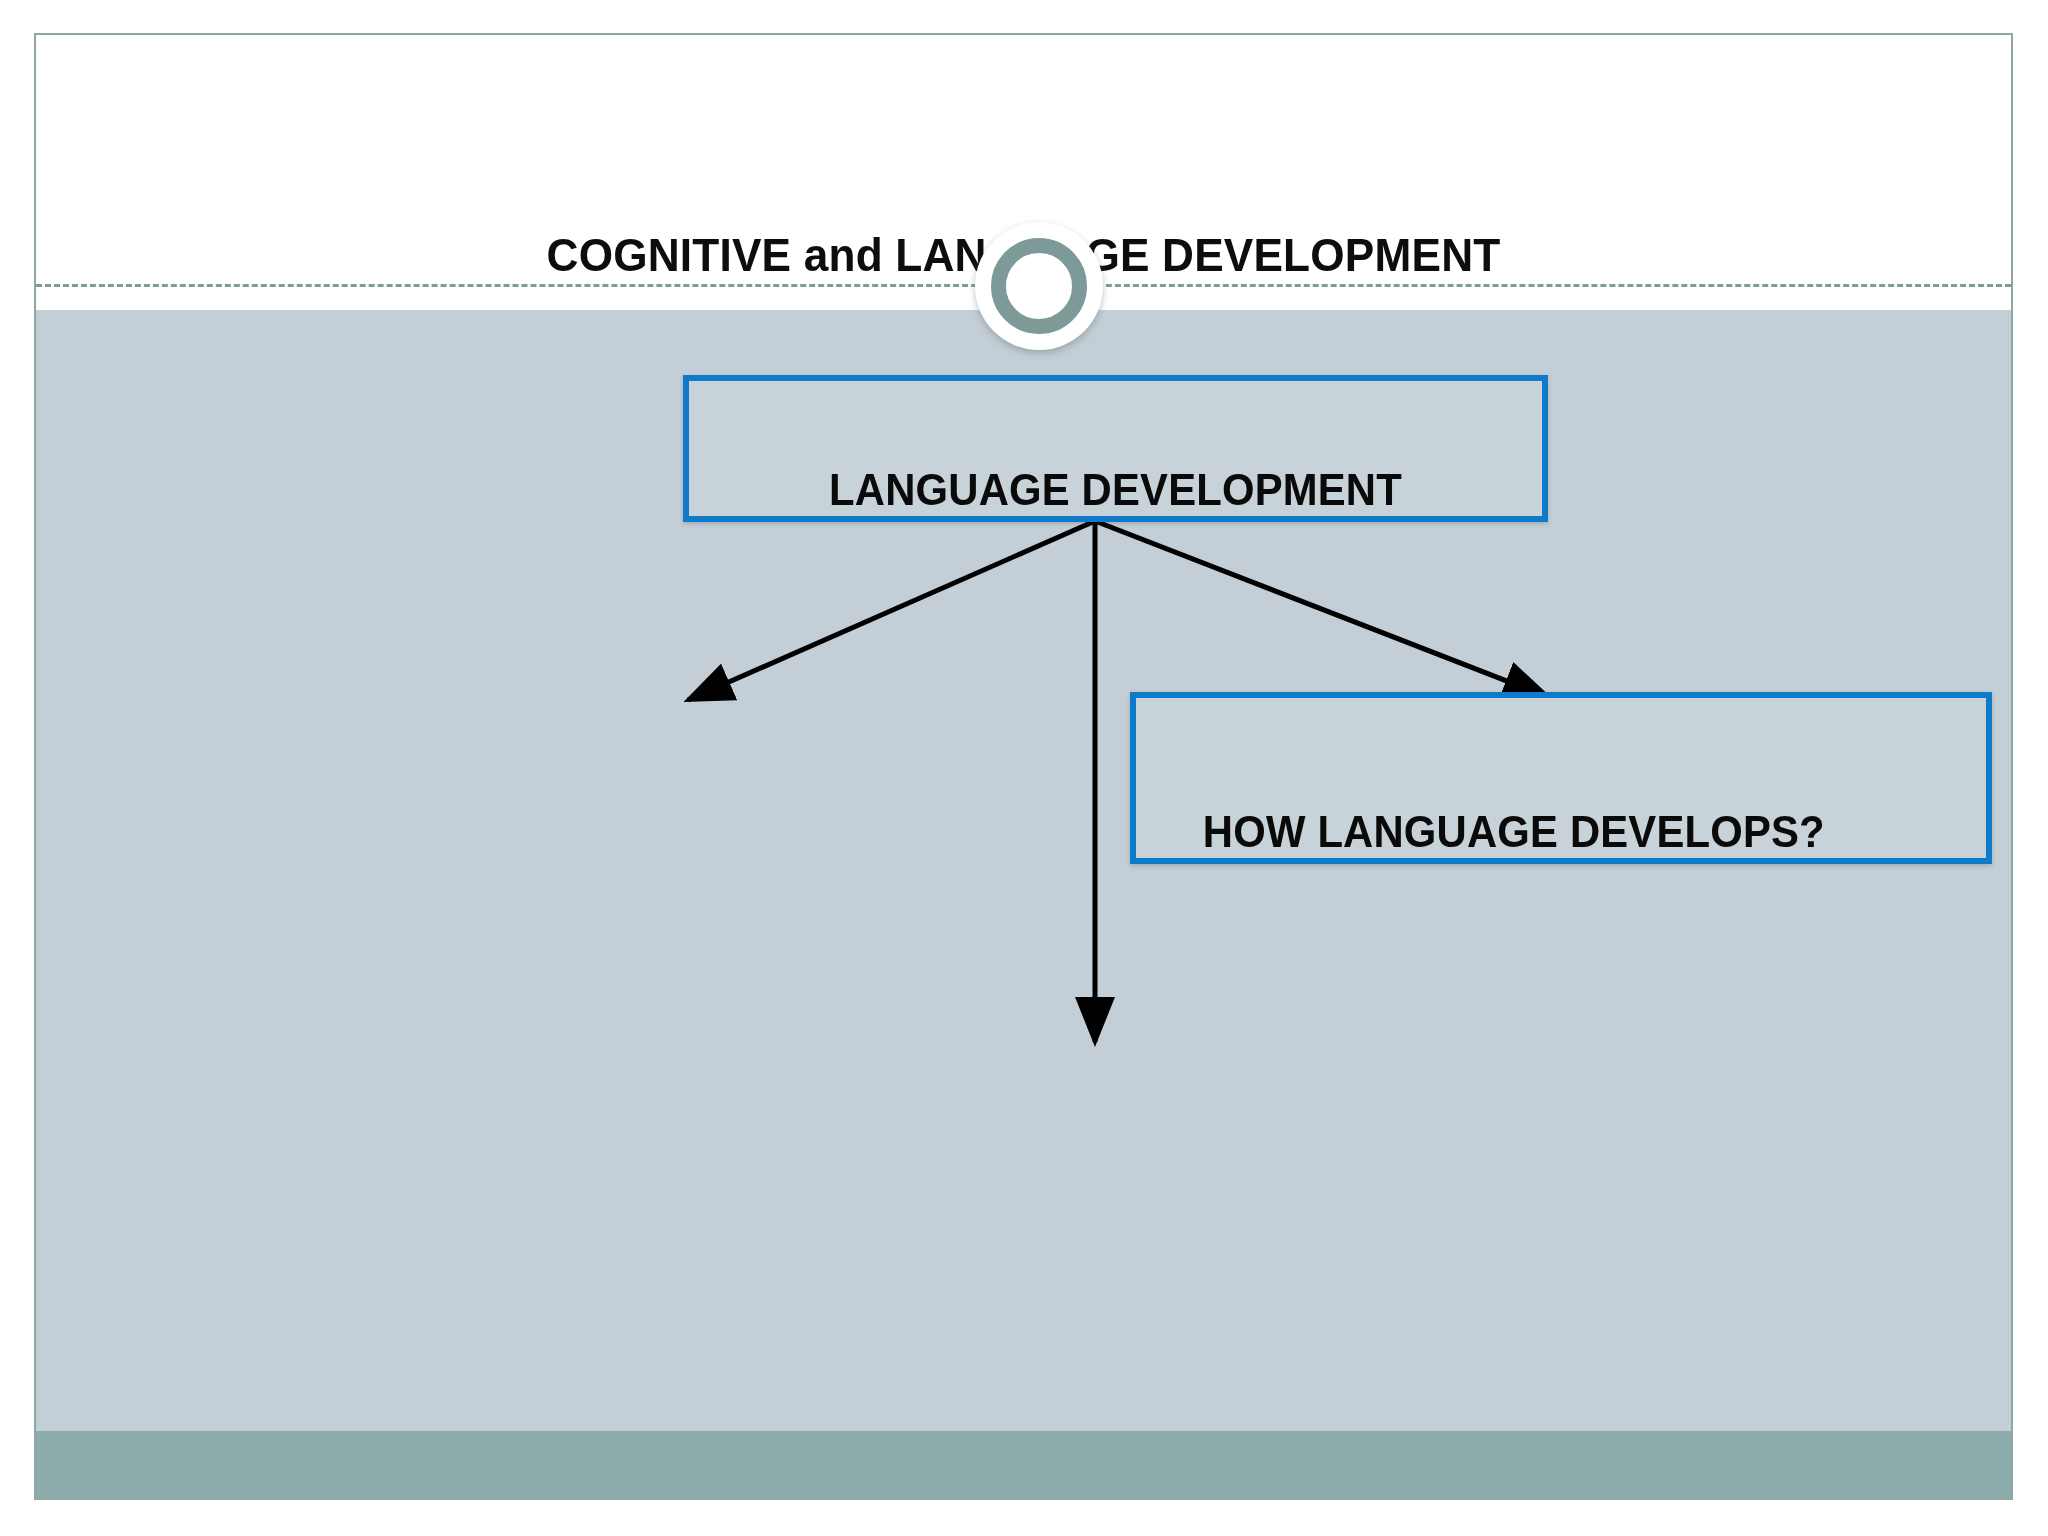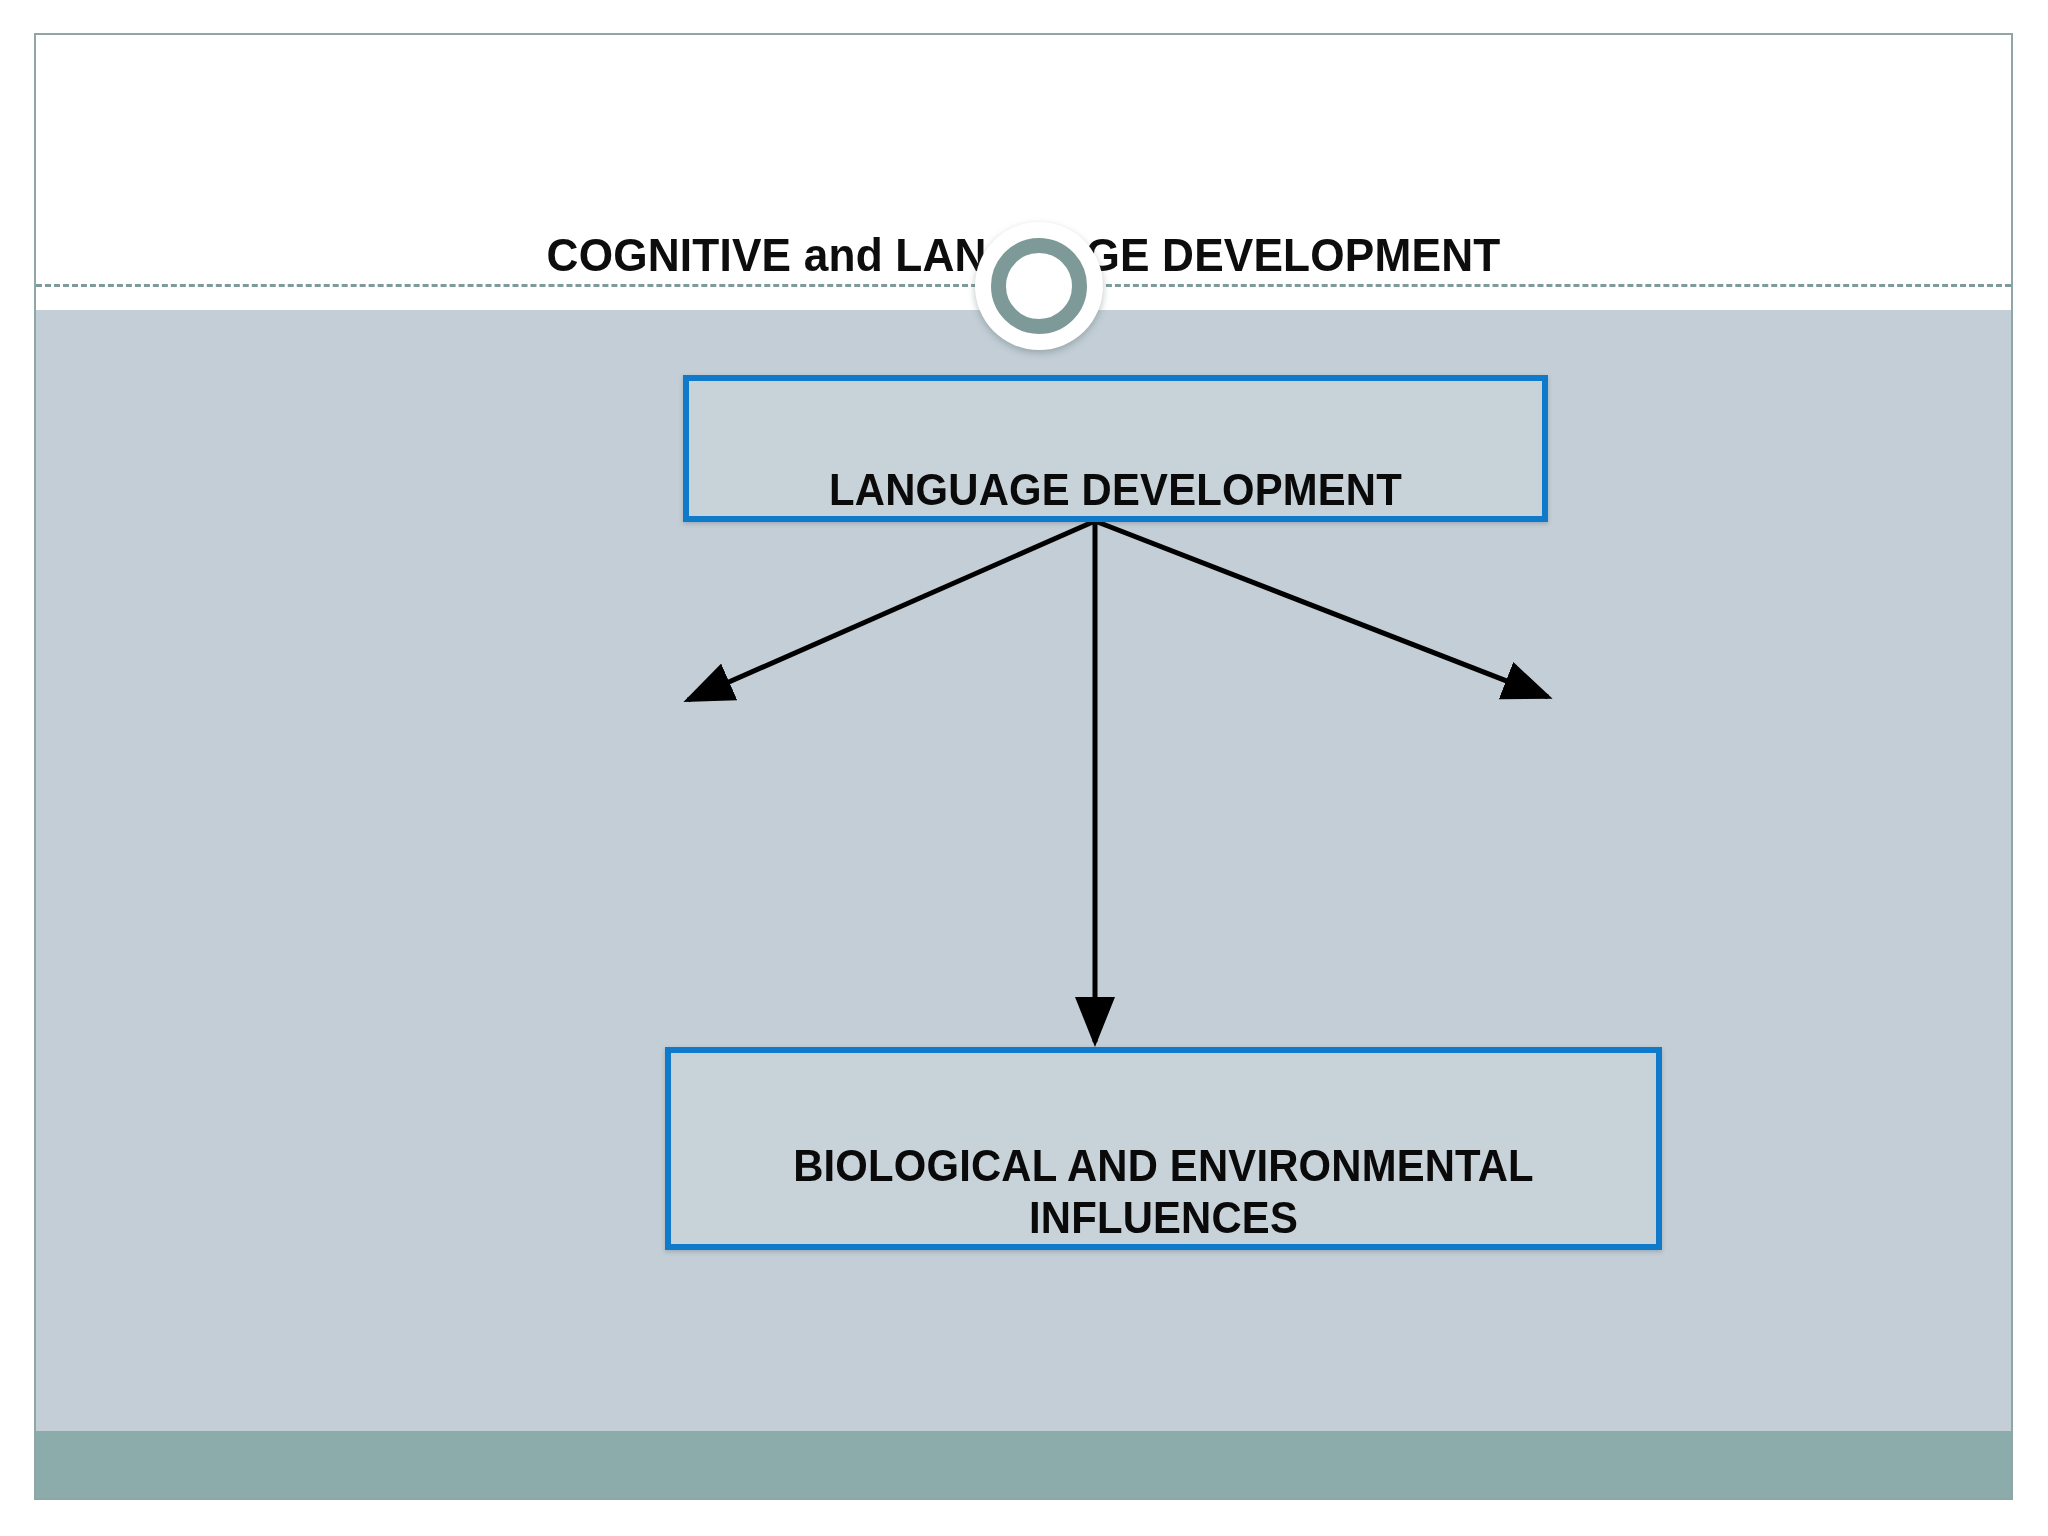--- a/index.html
+++ b/index.html
@@ -189,21 +189,18 @@
     <line x1="1095" y1="521" x2="688" y2="700" stroke="#000000" stroke-width="5" marker-end="url(#arrowhead)"></line>
     <line x1="1095" y1="521" x2="1095" y2="1042" stroke="#000000" stroke-width="5" marker-end="url(#arrowhead)"></line>
     <line x1="1095" y1="521" x2="1548" y2="697" stroke="#000000" stroke-width="5" marker-end="url(#arrowhead)"></line>
   </svg>
 
   <div id="node-language-development" class="node-box">
     <div class="node-label center-label">LANGUAGE DEVELOPMENT</div>
   </div>
 
 
-
-  <div id="node-biological-environmental" class="node-box">
-    <div class="node-label center-label">
-      <span>BIOLOGICAL AND ENVIRONMENTAL</span><br>
-      <span>INFLUENCES</span>
-    </div>
+  <div id="node-how-language-develops" class="node-box">
+    <div class="node-label left-label">HOW LANGUAGE DEVELOPS?</div>
   </div>
 
+
 </div>
 
 </body></html>

